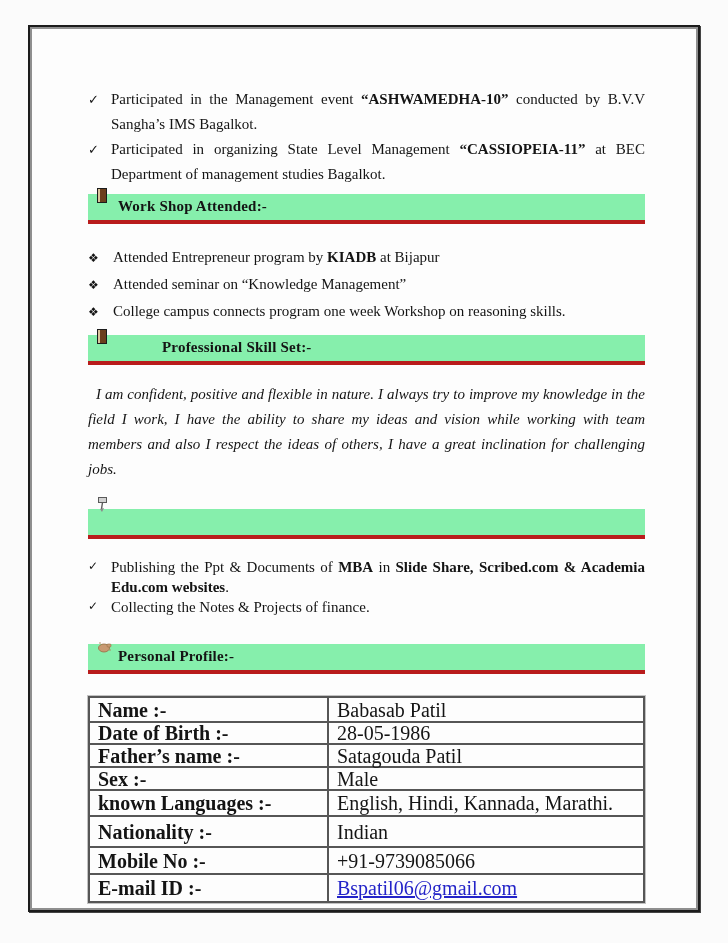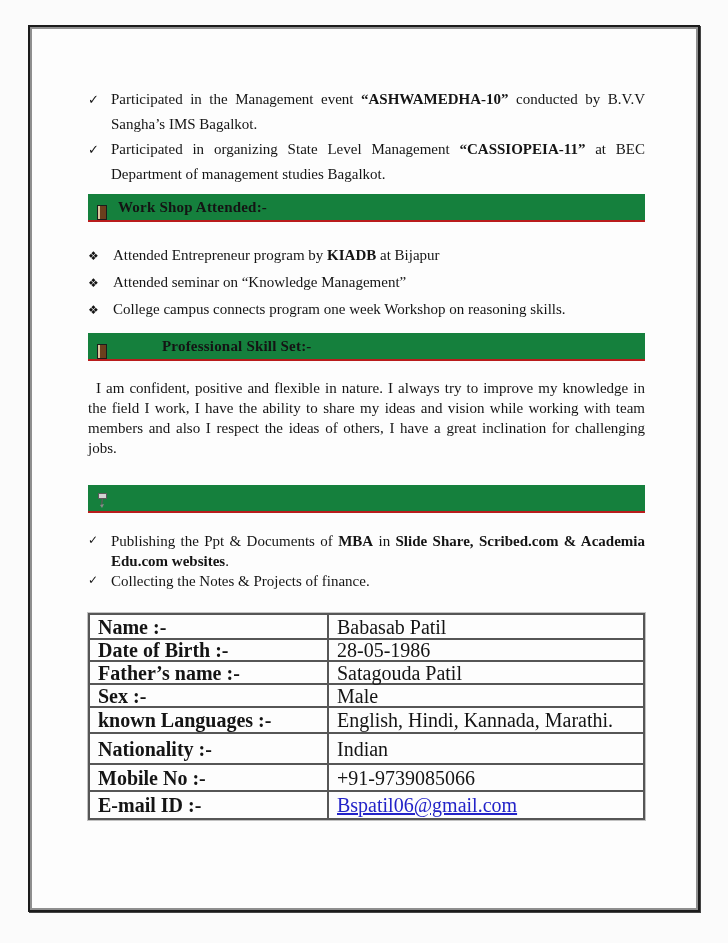--- a/index.html
+++ b/index.html
@@ -26,34 +26,34 @@
   ul{list-style:none;margin:0;padding:0;}
   li{position:relative;padding-left:23px;text-align:justify;}
   .bullet{
     position:absolute;left:0;top:0;
     font-family:"DejaVu Sans", sans-serif;
     font-size:13px;font-weight:bold;color:#141414;
   }
   .ach-list{margin-top:60px;}
   .ach-list li{margin-bottom:0;}
   .bar{
-    height:26px;background:#15803d;border-bottom:2px solid #b91c1c;
-    display:flex;align-items:flex-end;position:relative;
+    height:26px;background:#86efac;border-bottom:4px solid #b91c1c;
+    display:flex;align-items:flex-start;position:relative;
   }
   .bar .title{
     font-weight:bold;font-size:15px;margin-left:30px;letter-spacing:0.2px;
   }
   .bar .icon{position:absolute;left:9px;}
   .bar-workshop{margin-top:7px;}
   .ws-list{margin-top:20px;}
   .ws-list li{height:27px;line-height:27px;text-align:left;padding-left:25px;}
   .ws-list .bullet{font-size:12px;top:1px;}
   .bar-skills{margin-top:10px;padding-left:44px;}
   .skill-para{
-    margin:17px 0 8px 0;text-align:justify;text-indent:8px;line-height:20px;
+    margin:17px 0 8px 0;text-align:justify;text-indent:8px;line-height:25px;font-style:italic;
   }
   .bar-interests{margin-top:27px;}
   .int-list{margin-top:18px;}
   .int-list li{line-height:20px;margin-bottom:0;}
   .int-list .bullet{font-size:12px;top:-1px;}
   .bar-profile{margin-top:27px;}
   table{
     margin-top:22px;width:557px;border-collapse:collapse;
     border:2px solid #6a6a6a;outline:1px solid #c2c2c2;
   }
@@ -136,20 +136,31 @@
       <li>
         <span class="bullet">✓</span>
         <span>Publishing the Ppt &amp; Documents of </span><b>MBA</b><span> in </span><b>Slide Share, Scribed.com &amp; Academia Edu.com websites</b><span>.</span>
       </li>
       <li>
         <span class="bullet">✓</span>
         <span>Collecting the Notes &amp; Projects of finance.</span>
       </li>
     </ul>
 
+    <div class="bar bar-profile">
+      <span class="icon icon-hand">
+        <svg width="16" height="12" viewBox="0 0 16 12">
+          <ellipse cx="7" cy="7" rx="5.5" ry="4" fill="#c89a72" stroke="#9a6b42" stroke-width="0.8"></ellipse>
+          <rect x="10" y="3" width="4" height="3" rx="1" fill="#c89a72" stroke="#9a6b42" stroke-width="0.6"></rect>
+          <circle cx="3" cy="2" r="0.8" fill="#b0835c"></circle>
+          <circle cx="13" cy="9" r="0.8" fill="#b0835c"></circle>
+        </svg>
+      </span>
+      <span class="title">Personal Profile:-</span>
+    </div>
 
     <table>
       <tbody>
         <tr>
           <td class="lbl">Name :-</td>
           <td>Babasab Patil</td>
         </tr>
         <tr>
           <td class="lbl">Date of Birth :-</td>
           <td>28-05-1986</td>

